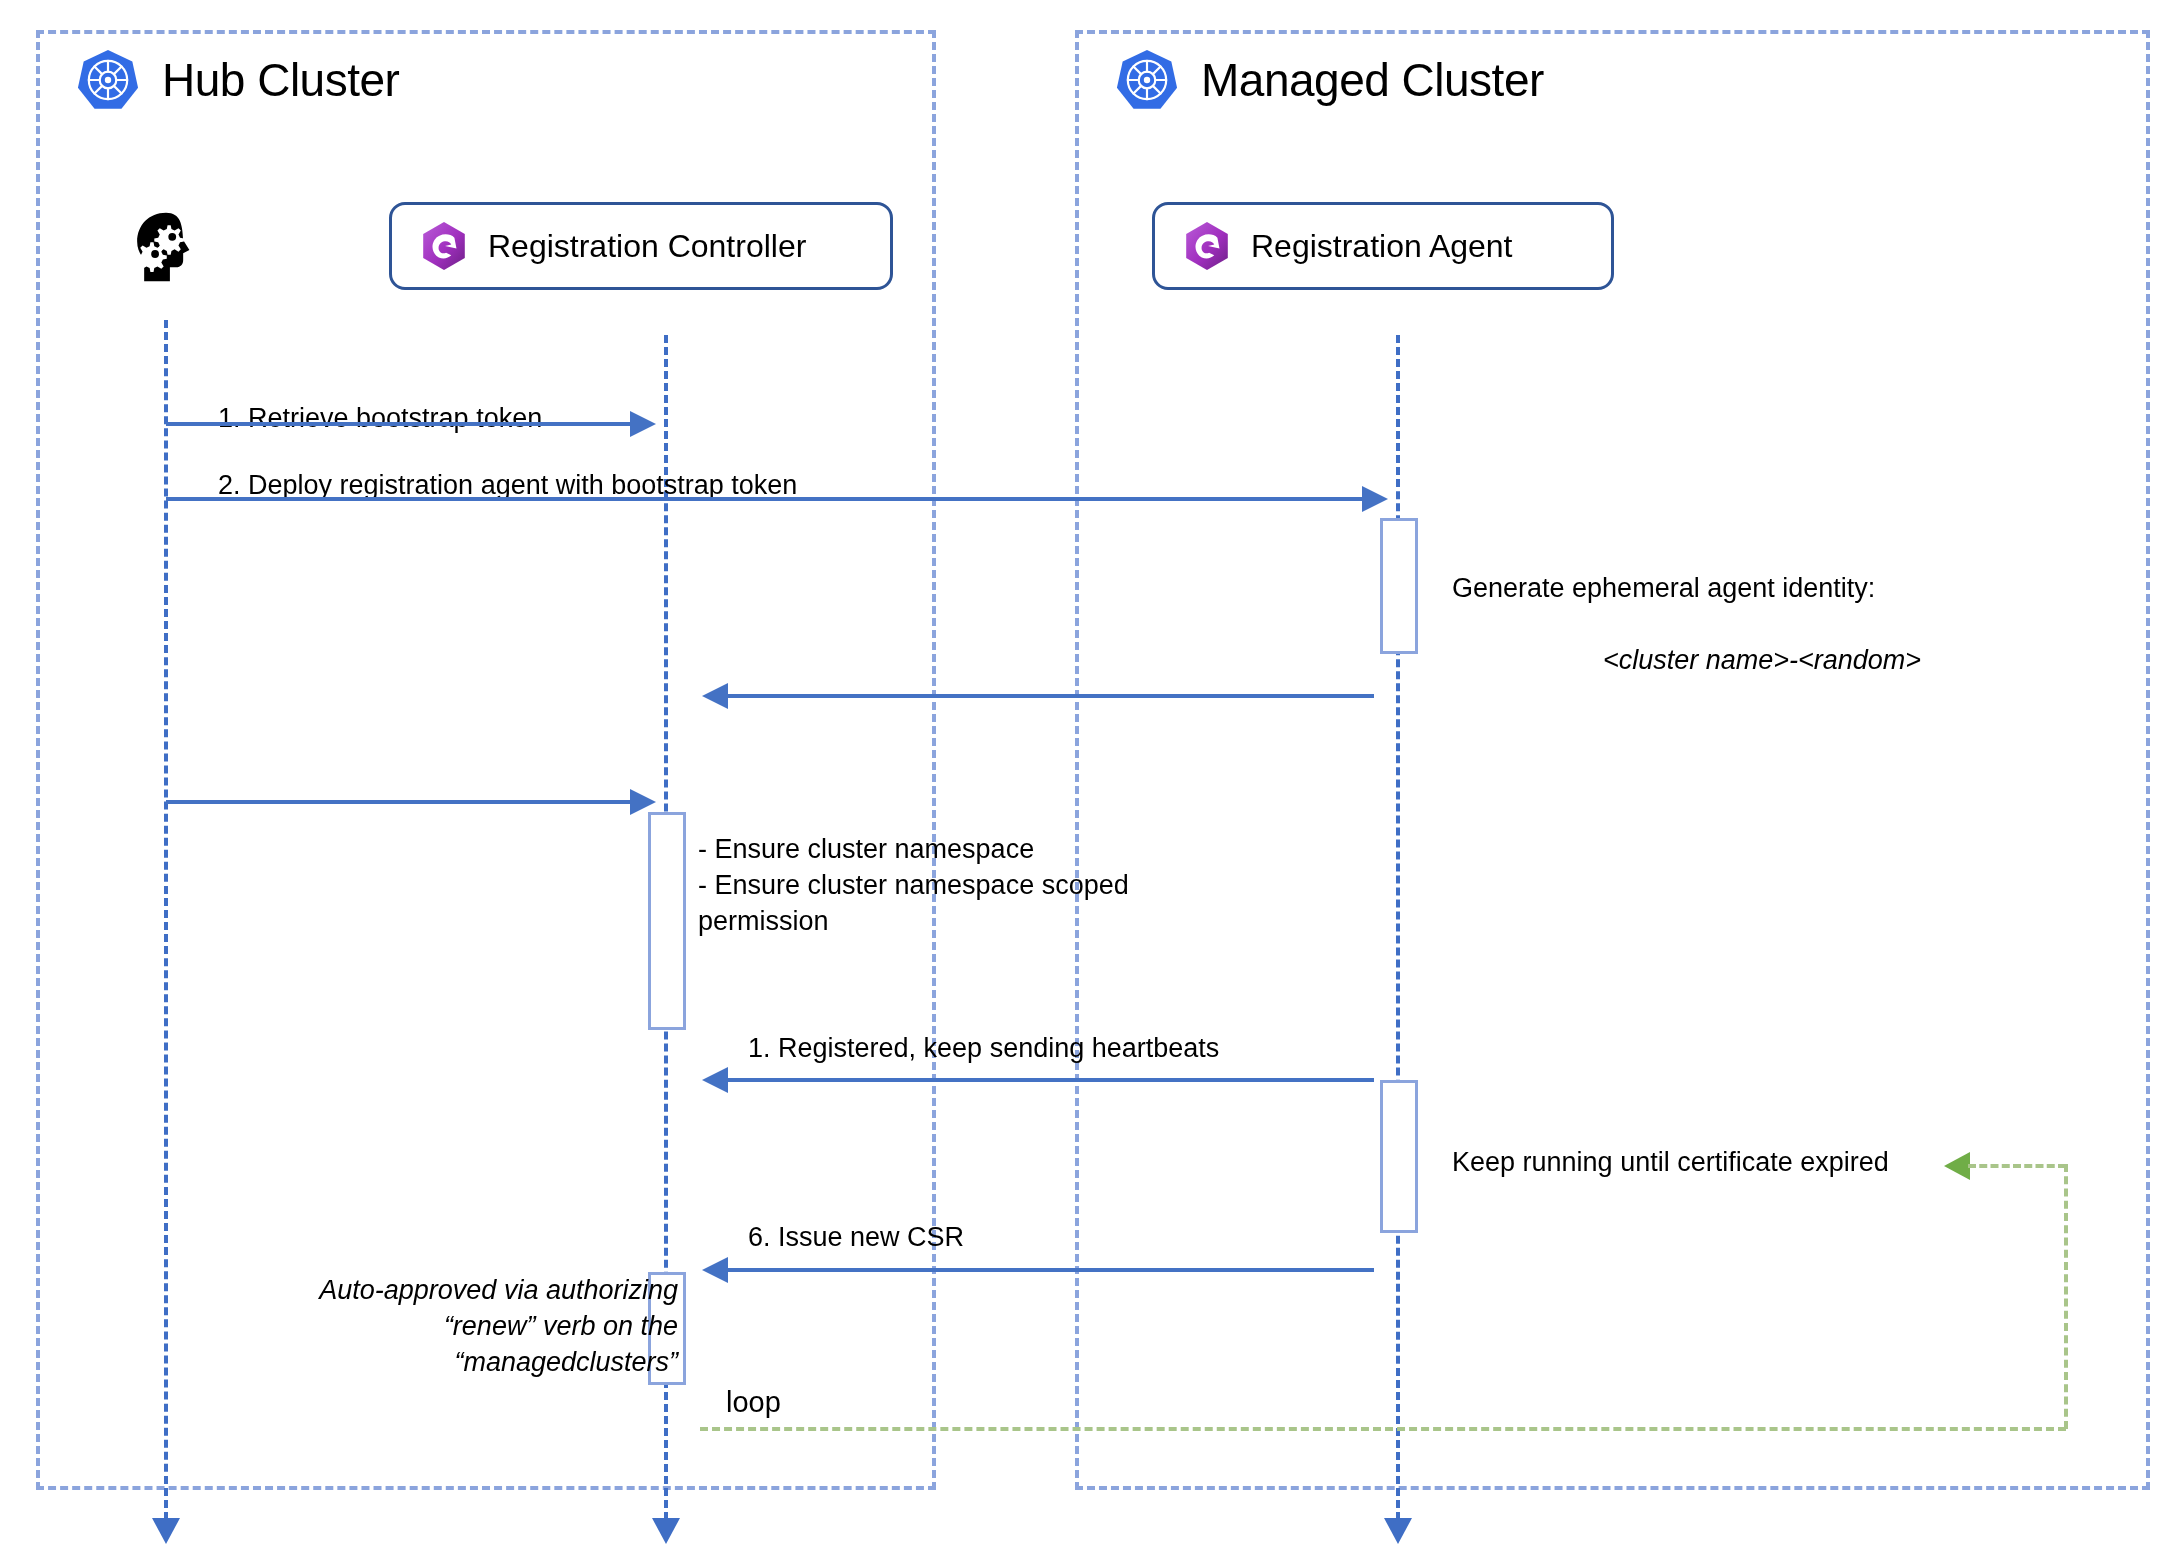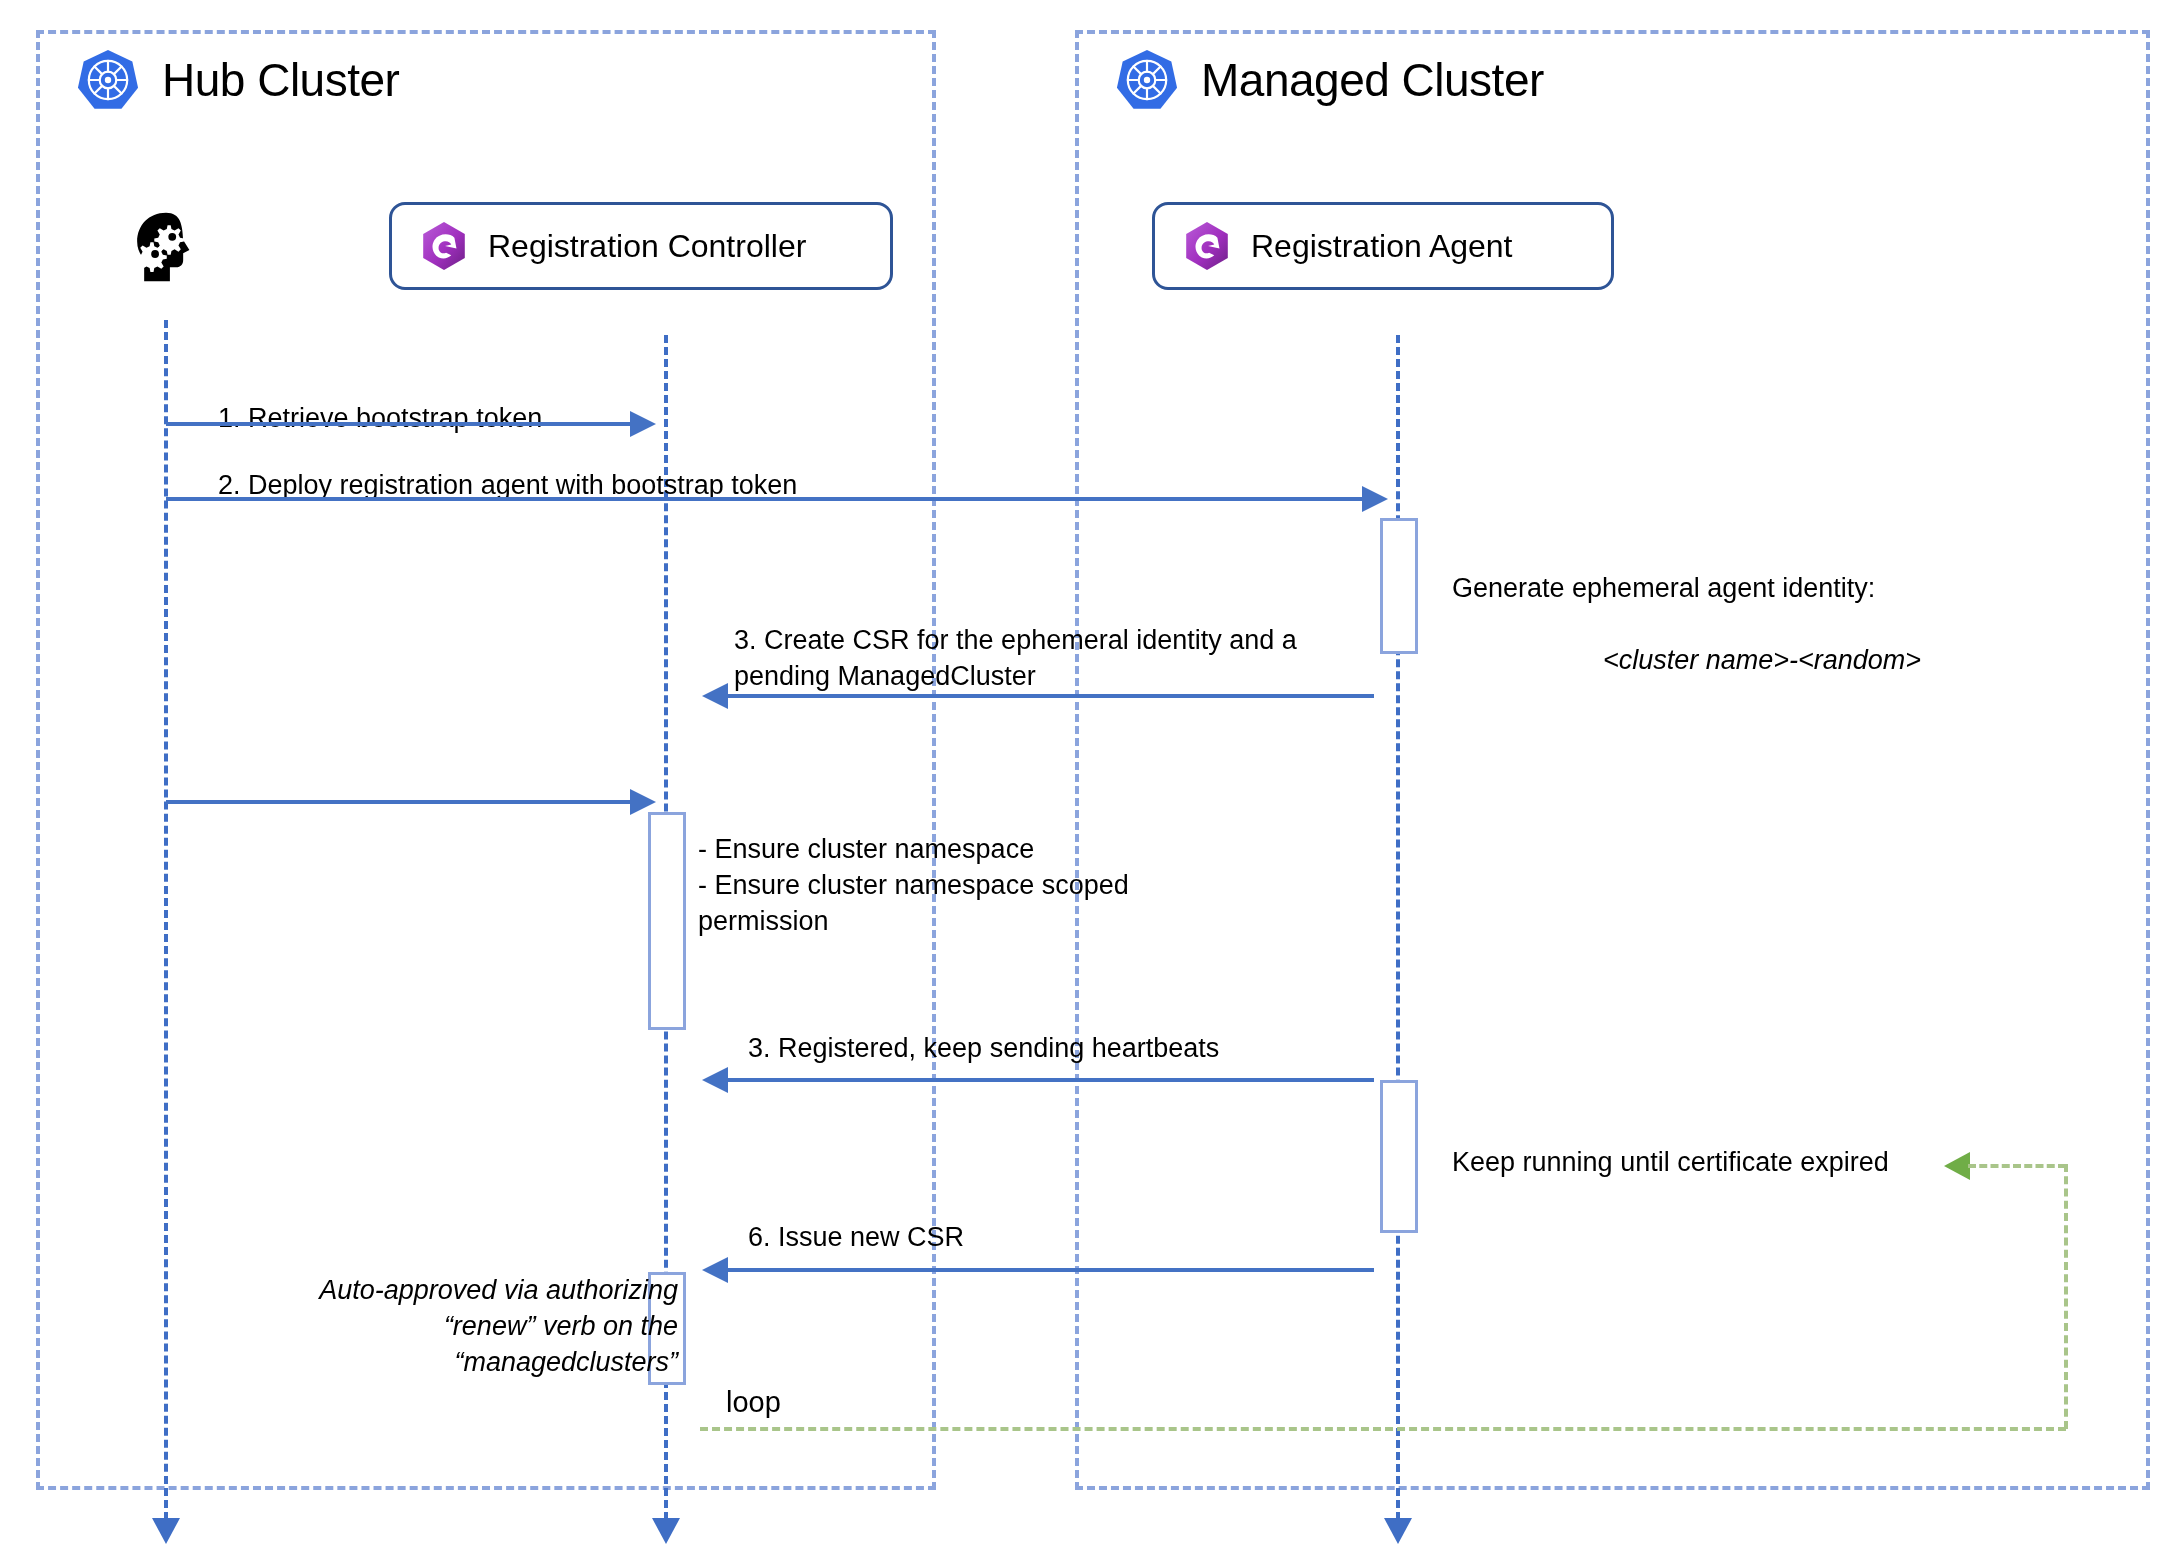--- a/index.html
+++ b/index.html
@@ -267,33 +267,31 @@
 
   <div class="msg-label" style="left:218px; top:467px; width:1000px;">2. Deploy registration agent with bootstrap token</div>
   <div class="msg-line" style="left:166px; top:497px; width:1198px;"></div>
   <div class="arrow-right" style="left:1362px; top:486px;"></div>
 
   <div class="note" style="left:1452px; top:534px; width:620px;">
     <div>Generate ephemeral agent identity:</div>
     <div class="note-italic">&lt;cluster name&gt;-&lt;random&gt;</div>
   </div>
 
-  <div class="msg-label" style="left:734px; top:622px; width:700px;">3. Create CSR for the ephemeral identity and a
-pending ManagedCluster</div>
   <div class="msg-line" style="left:728px; top:694px; width:646px;"></div>
   <div class="arrow-left" style="left:702px; top:683px;"></div>
 
   <div class="msg-line" style="left:166px; top:800px; width:466px;"></div>
   <div class="arrow-right" style="left:630px; top:789px;"></div>
 
   <div class="note" style="left:698px; top:831px; width:640px;">- Ensure cluster namespace
 - Ensure cluster namespace scoped
    permission</div>
 
-  <div class="msg-label" style="left:748px; top:1030px; width:760px;">3. Registered, keep sending heartbeats</div>
+  <div class="msg-label" style="left:748px; top:1030px; width:760px;">1. Registered, keep sending heartbeats</div>
   <div class="msg-line" style="left:728px; top:1078px; width:646px;"></div>
   <div class="arrow-left" style="left:702px; top:1067px;"></div>
 
   <div class="note" style="left:1452px; top:1144px; width:620px;">Keep running until certificate expired</div>
 
   <div class="loop-arrow-left" style="left:1944px; top:1152px;"></div>
   <div class="loop-h" style="left:1968px; top:1164px; width:98px;"></div>
   <div class="loop-v" style="left:2064px; top:1164px; height:265px;"></div>
   <div class="loop-h" style="left:700px; top:1427px; width:1366px;"></div>
   <div class="loop-label" style="left:726px; top:1386px;">loop</div>

